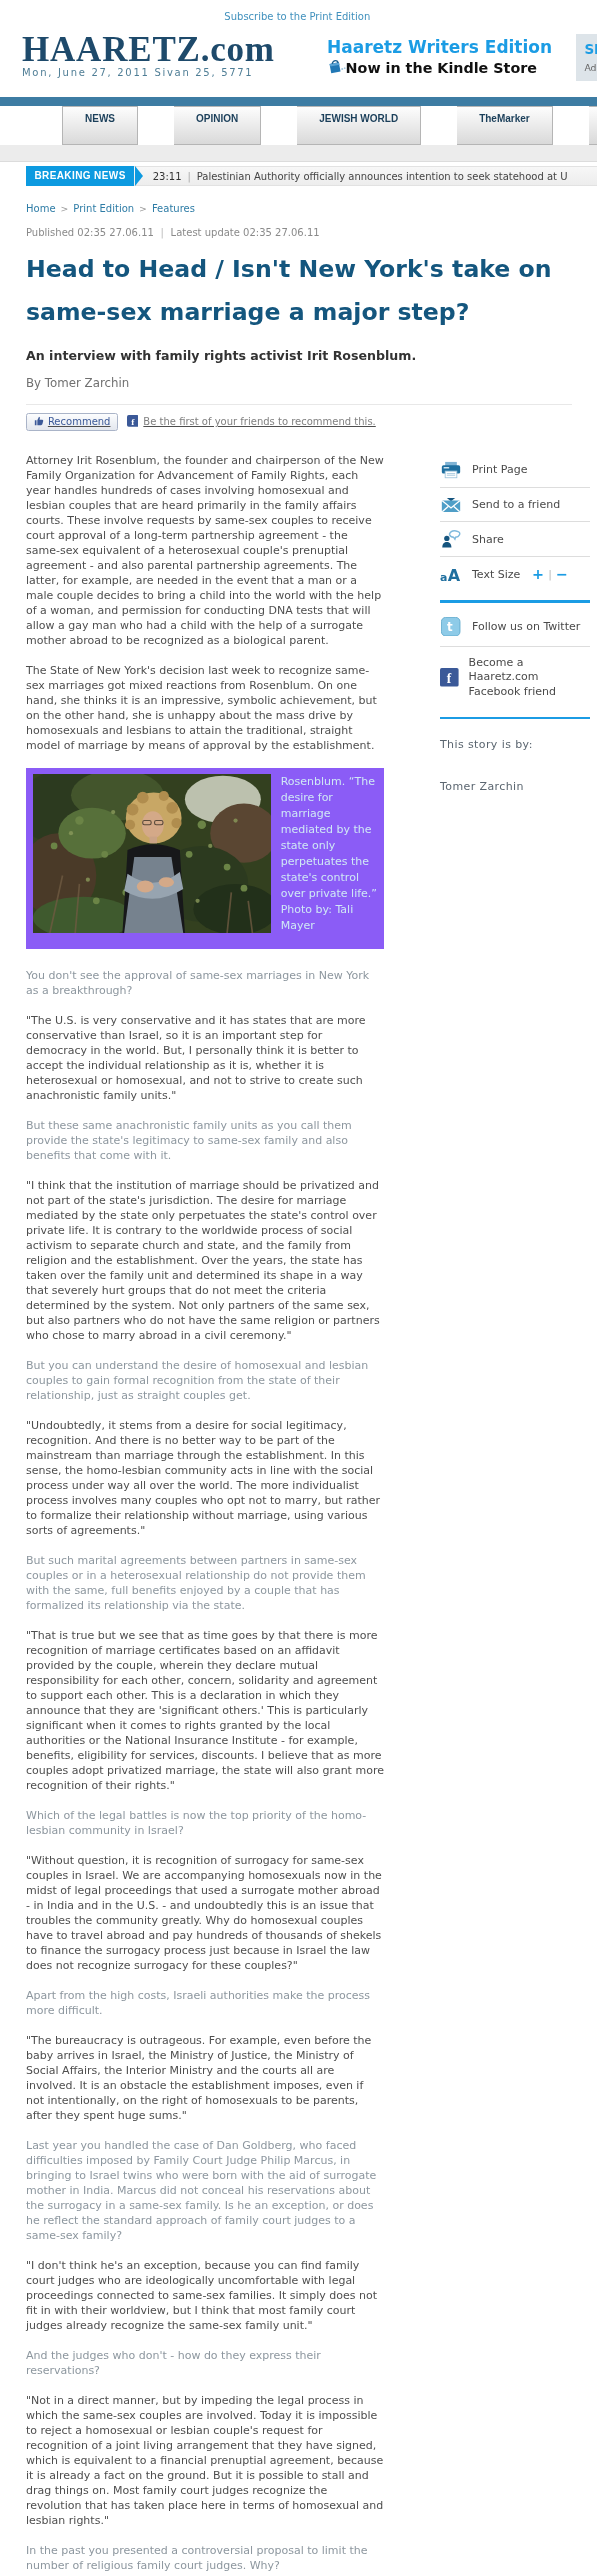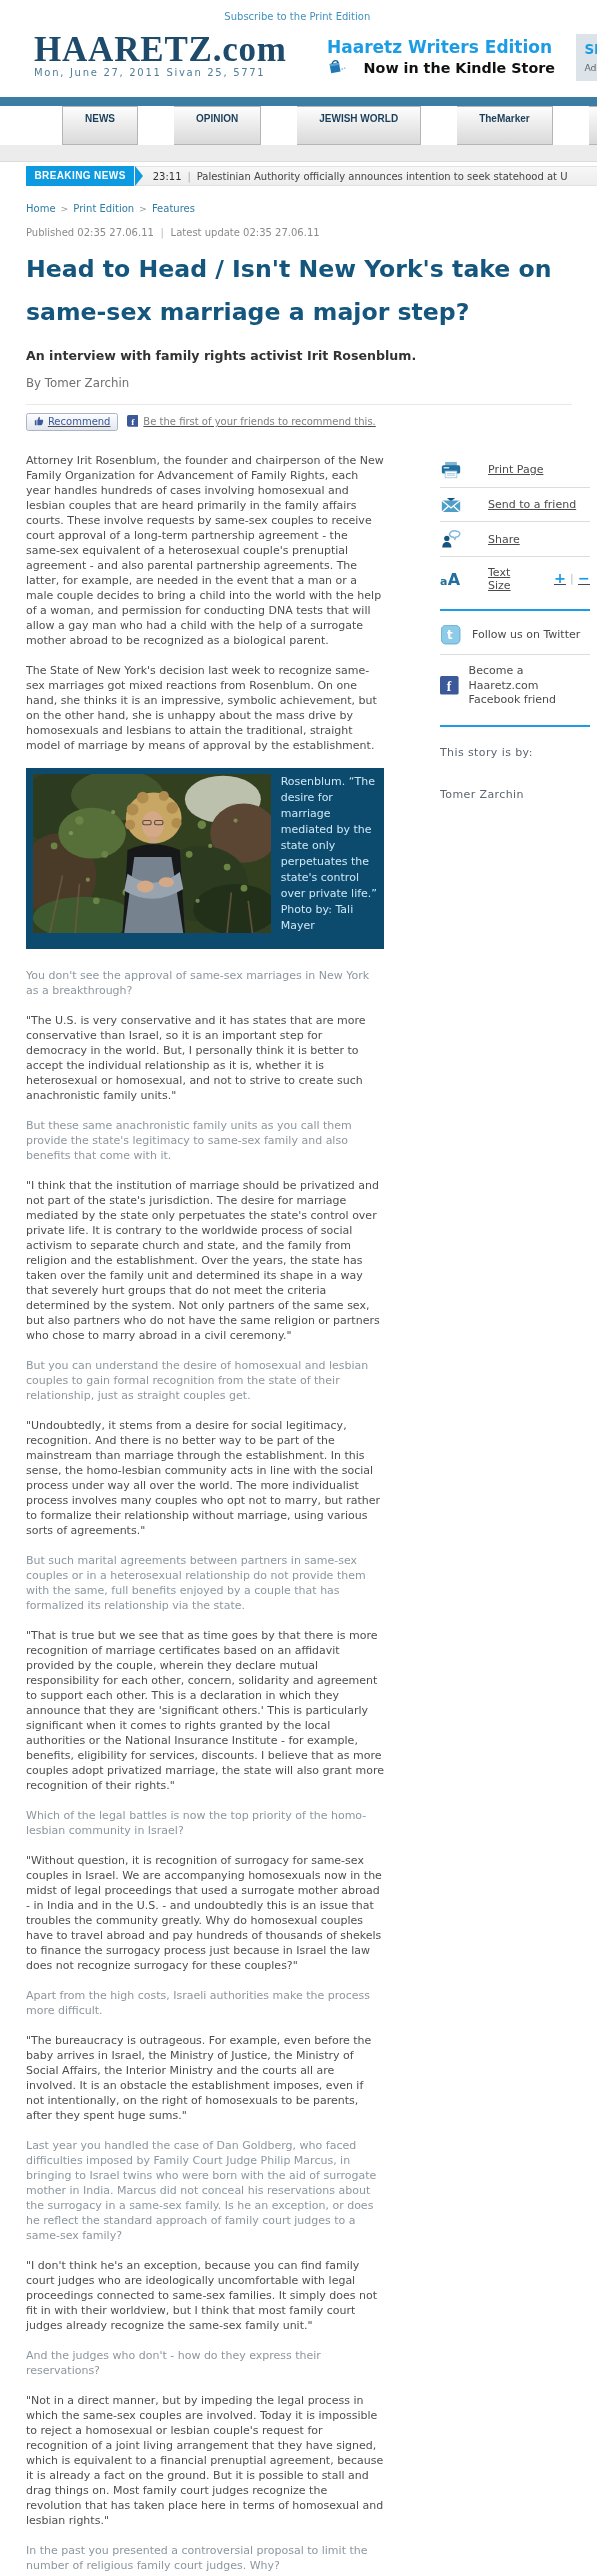--- a/index.html
+++ b/index.html
@@ -7,27 +7,27 @@
   body {
     width:598px; background:#fff; overflow-x:hidden;
     font-family:"DejaVu Sans", sans-serif; color:#4e4e4e;
   }
   a { text-decoration:none; }
 
   
   .topbar { padding:6.7px 3.4px 0 0; text-align:center; }
   .topbar a { color:#4191bd; font-size:10px; }
   .masthead { position:relative; height:74px; }
-  .logo-block { position:absolute; left:34px; top:10px; }
+  .logo-block { position:absolute; left:22px; top:10px; }
   .logo { font-family:"Liberation Serif","DejaVu Serif",serif; font-weight:bold;
           font-size:35px; color:#1e4a6b; letter-spacing:0.8px; line-height:34px; }
   .dateline { font-size:10px; color:#4e7d95; letter-spacing:1.7px; margin-top:0.8px; }
   .promo { position:absolute; left:327px; top:15px; width:228px; }
   .promo-title { color:#1b9ce4; font-weight:bold; font-size:17px; line-height:18.6px; }
-  .promo-sub { color:#111; font-weight:bold; font-size:14.3px; display:flex; align-items:center; gap:18px; margin-top:1.7px;}
+  .promo-sub { color:#111; font-weight:bold; font-size:14.3px; display:flex; align-items:center; gap:0; margin-top:1.7px;}
   .searchbox { position:absolute; left:576px; top:11.8px; width:67px; height:47px;
                background:#dde4e9; padding:6.7px 0 0 8.4px; }
   .searchbox .se { color:#1b9ce4; font-weight:bold; font-size:13.5px; }
   .searchbox .ad { color:#666; font-size:9.3px; margin-top:5px; }
 
   
   .navstrip { height:9.3px; background:#3d7ca3; }
   .tabs { display:flex; margin-left:26px; width:607px; }
   .tab { height:39px; line-height:23px; text-align:center; font-size:10px; font-weight:bold;
          color:#1b3f5a; background:linear-gradient(#fdfdfd,#d9d9d9);
@@ -73,28 +73,28 @@
 
   
   .main { display:flex; margin:13.5px 0 0 26px; }
   .article-col { width:358px; }
   .side-col { width:150px; margin-left:56px; }
 
   .article-col p { margin:0 0 15px; font-size:11px; line-height:15px; color:#4e4e4e; }
   .article-col p.question { color:#8d979f; }
 
   
-  figure.photo { margin:2.5px 0 18.6px; width:358px; background:#0c4a6e; padding:6.7px; display:flex; gap:10px; }
+  figure.photo { margin:2.5px 0 18.6px; width:358px; background:#8b5cf6; padding:6.7px; display:flex; gap:10px; }
   .photo-img { width:238px; height:159px; flex:none; }
   figcaption { flex:1; color:#cfe8f5; font-size:11px; line-height:16px; display:flex; flex-direction:column; }
   .photo-credit { margin-top:auto; padding-bottom:8.4px; }
 
   
-  .tool-row { display:flex; align-items:center; gap:26px; padding:8.4px 0;
-      border-bottom:0.8px solid #ddd; font-size:11px; color:#4a4a4a; cursor:pointer;text-decoration:underline; }
+  .tool-row { display:flex; align-items:center; gap:10px; padding:8.4px 0;
+      border-bottom:0.8px solid #ddd; font-size:11px; color:#4a4a4a; cursor:pointer; }
   .tool-row:last-of-type { border-bottom:none; }
   .tool-icon { width:22px; display:flex; justify-content:center; }
   .tsize-controls { display:flex; align-items:center; gap:4.2px; margin-left:1.7px; }
   .tsize-btn { color:#1b9ce4; font-weight:bold; font-size:14.3px; cursor:pointer; line-height:11.8px; }
   .tsize-sep { color:#bbb; }
   .blue-divider { height:2.5px; background:#1b9ce4; margin:8.4px 0 5px; }
   .social-row { display:flex; align-items:center; gap:10px; padding:9.3px 0;
       border-bottom:0.8px solid #ddd; font-size:11px; color:#4a4a4a; cursor:pointer; }
   .social-row:last-of-type { border-bottom:none; }
   .social-row .lbl { line-height:14.3px; }

